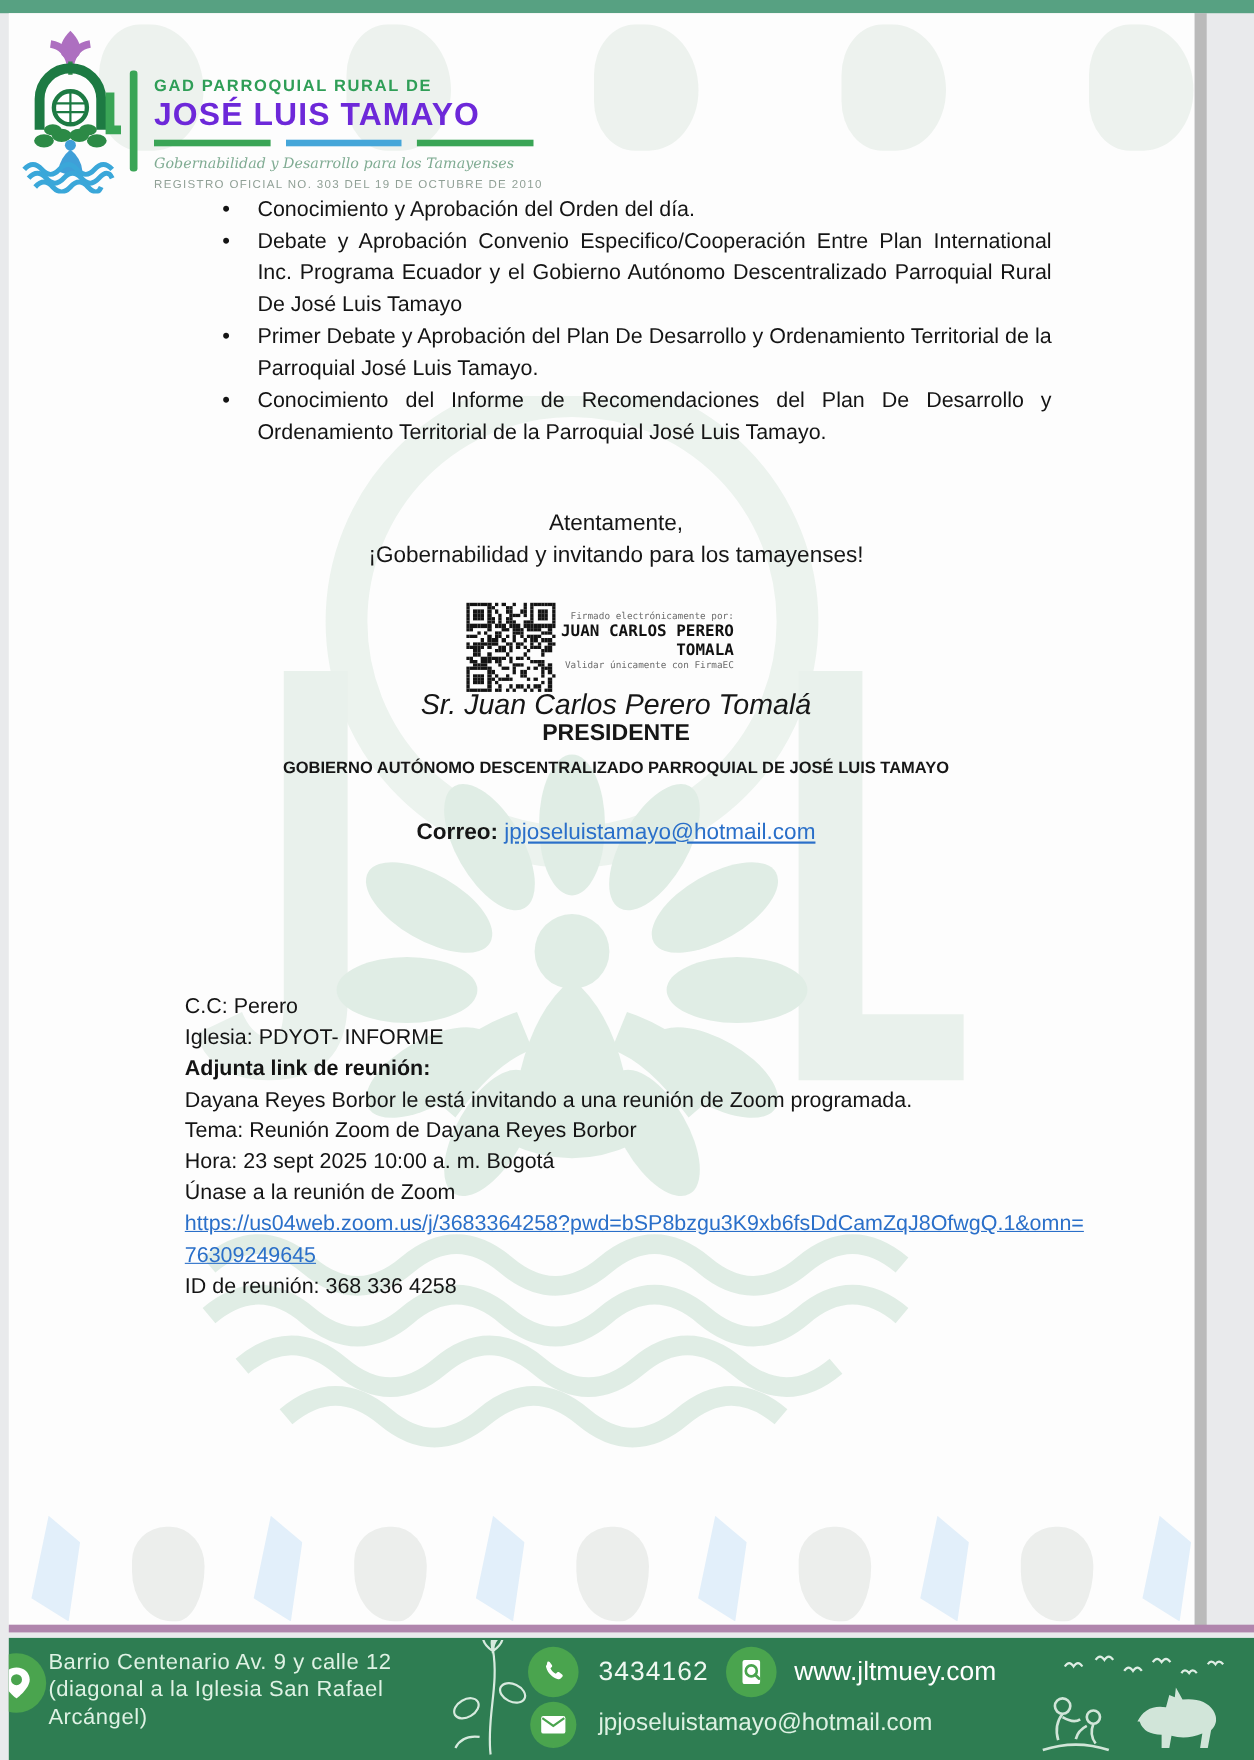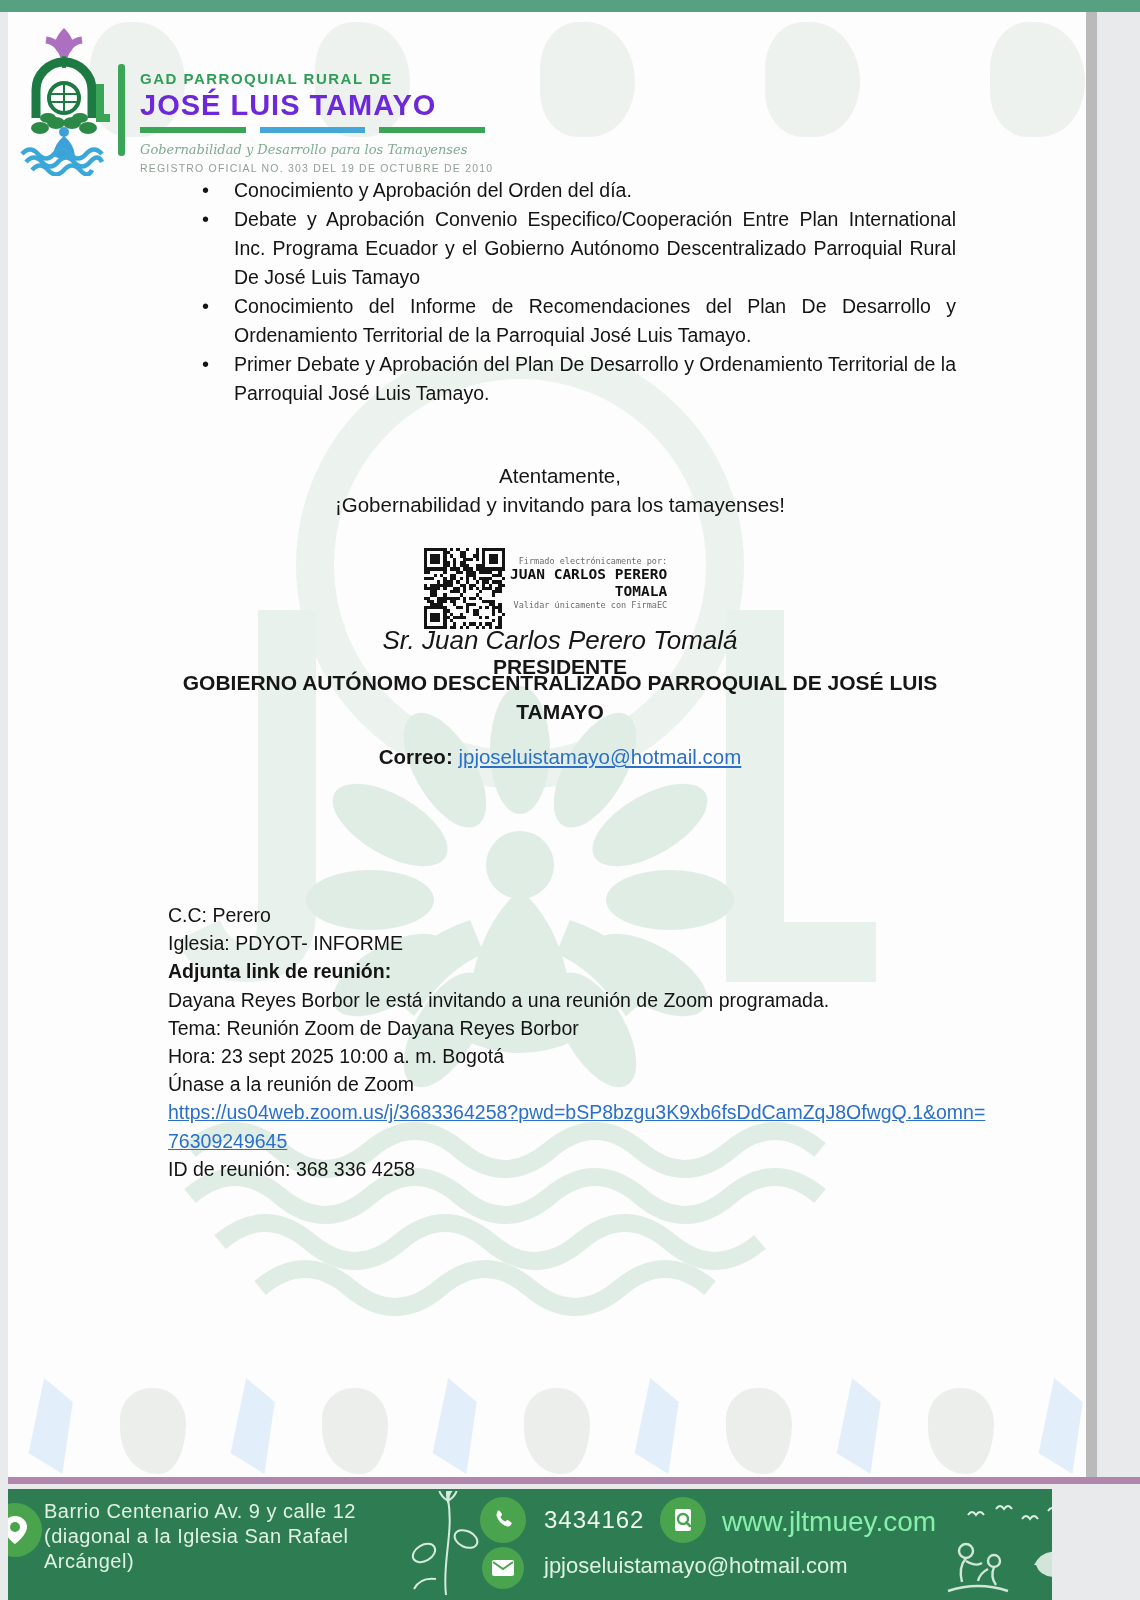--- a/index.html
+++ b/index.html
@@ -45,45 +45,45 @@
   #slogan{top:493px;font-size:20.5px;}
   #stamp{left:424px;top:548px;display:flex;}
   #qr{width:81px;height:81px;display:flex;flex-wrap:wrap;}
   #qr i{width:3.24px;height:3.24px;}
   #qr i.b{background:#141414;}
   #stamp-text{margin-left:5px;padding-top:8px;font-family:"DejaVu Sans Mono",monospace;text-align:right;}
   .stamp-tiny{font-size:8.5px;color:#6b6b6b;}
   .stamp-name{font-size:14.5px;font-weight:bold;color:#111;line-height:17px;white-space:pre-line;}
   #sig-name{top:625px;font-size:26px;font-style:italic;}
   #sig-title{top:655px;font-size:21px;font-weight:bold;}
-  #sig-org{top:668px;font-size:21px;font-weight:bold;line-height:29px;}
+  #sig-org{top:684px;font-size:15px;font-weight:bold;line-height:29px;}
   #sig-org > div{margin:0 auto;max-width:800px;}
   #sig-mail{top:745px;font-size:20.5px;}
   #sig-mail b{font-weight:bold;}
   a.doclink{color:#2a6fc9;text-decoration:underline;cursor:pointer;}
 
   
   #cc{left:168px;top:901px;width:830px;font-size:19.5px;line-height:28.2px;color:#141414;}
   #cc .bold{font-weight:bold;}
   #cc a{display:block;word-break:break-all;line-height:28.2px;width:822px;}
 
   
   #footer-purple{left:8px;top:1477px;width:1132px;height:7px;background:#b086ad;}
-  #footer{left:8px;top:1489px;width:1044px;height:111px;background:#2e7d52;overflow:hidden;}
+  #footer{left:8px;top:1489px;width:1132px;height:111px;background:#2e7d52;overflow:hidden;}
   #footer .ftxt{color:#dff2e4;}
   #f-pin{position:absolute;left:-20px;top:14px;width:54px;height:54px;border-radius:50%;background:#4aa44e;
          display:flex;align-items:center;justify-content:center;}
   #f-address{position:absolute;left:36px;top:10px;width:360px;font-size:20px;line-height:25px;letter-spacing:.5px;}
   .icircle{position:absolute;width:46px;height:46px;border-radius:50%;background:#4aa44e;
            display:flex;align-items:center;justify-content:center;}
   #f-phone-ic{left:472px;top:8px;}
   #f-web-ic{left:652px;top:8px;}
   #f-mail-ic{left:474px;top:58px;width:42px;height:42px;}
   #f-phone{position:absolute;left:536px;top:17px;font-size:24px;letter-spacing:1px;color:#eef8f0;}
-  #f-web{position:absolute;left:714px;top:17px;font-size:28px;color:#86efac;}
+  #f-web{position:absolute;left:714px;top:17px;font-size:24px;color:#ffffff;}
   #f-mail{position:absolute;left:536px;top:64px;font-size:22px;color:#def1e3;}
   .fart{position:absolute;opacity:.9;}
 </style>
 </head>
 <body>
 
 <div id="top-bar" class="abs"></div>
 <div id="page" class="abs"></div>
 <div id="right-strip" class="abs"></div>
 
@@ -174,22 +174,22 @@
       <i></i>
       <i></i>
     </div>
   <div id="hdr-script">Gobernabilidad y Desarrollo para los Tamayenses</div>
   <div id="hdr-reg">REGISTRO OFICIAL NO. 303 DEL 19 DE OCTUBRE DE 2010</div>
 </div>
 
 <ul id="agenda" class="abs">
   <li>Conocimiento y Aprobación del Orden del día.</li>
   <li>Debate y Aprobación Convenio Especifico/Cooperación Entre Plan International Inc. Programa Ecuador y el Gobierno Autónomo Descentralizado Parroquial Rural De José Luis Tamayo</li>
+  <li>Primer Debate y Aprobación del Plan De Desarrollo y Ordenamiento Territorial de la Parroquial José Luis Tamayo.</li>
   <li>Conocimiento del Informe de Recomendaciones del Plan De Desarrollo y Ordenamiento Territorial de la Parroquial José Luis Tamayo.</li>
-  <li>Primer Debate y Aprobación del Plan De Desarrollo y Ordenamiento Territorial de la Parroquial José Luis Tamayo.</li>
 </ul>
 
 <div id="salutation" class="abs center-line">Atentamente,</div>
 <div id="slogan" class="abs center-line">¡Gobernabilidad y invitando para los tamayenses!</div>
 
 <div id="stamp" class="abs">
   <div id="qr">
       <i class="b"></i>
       <i class="b"></i>
       <i class="b"></i>

